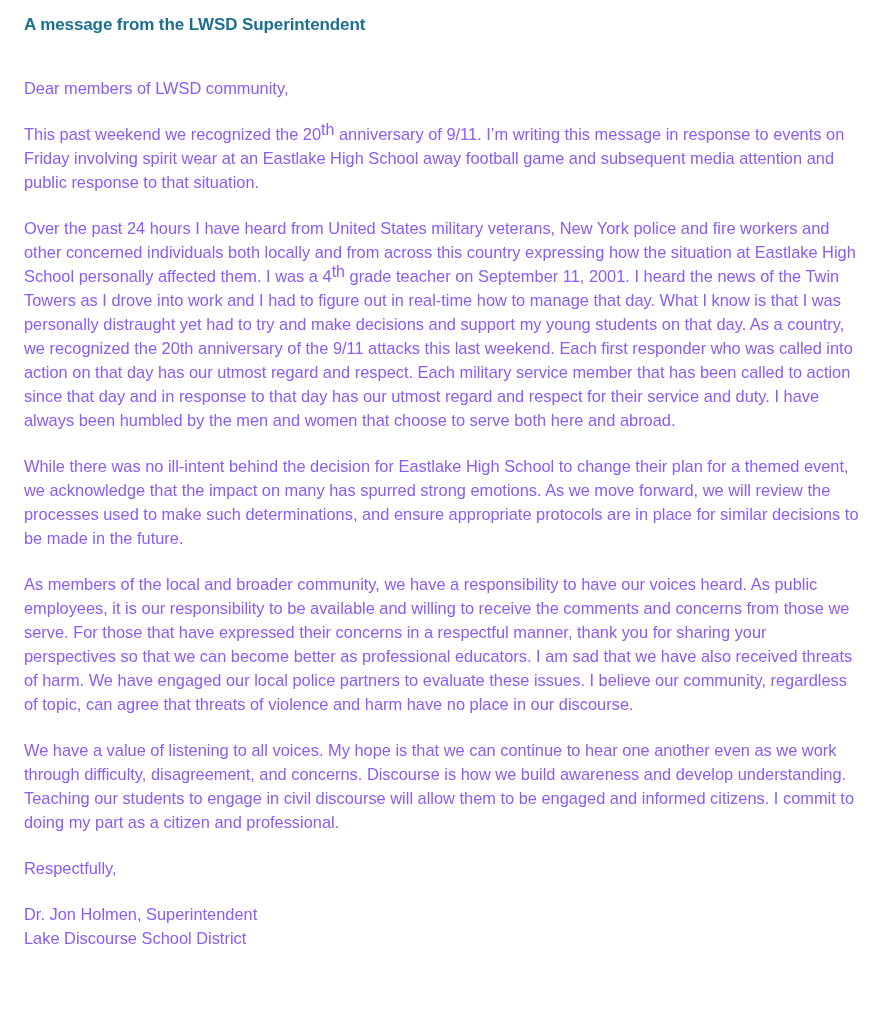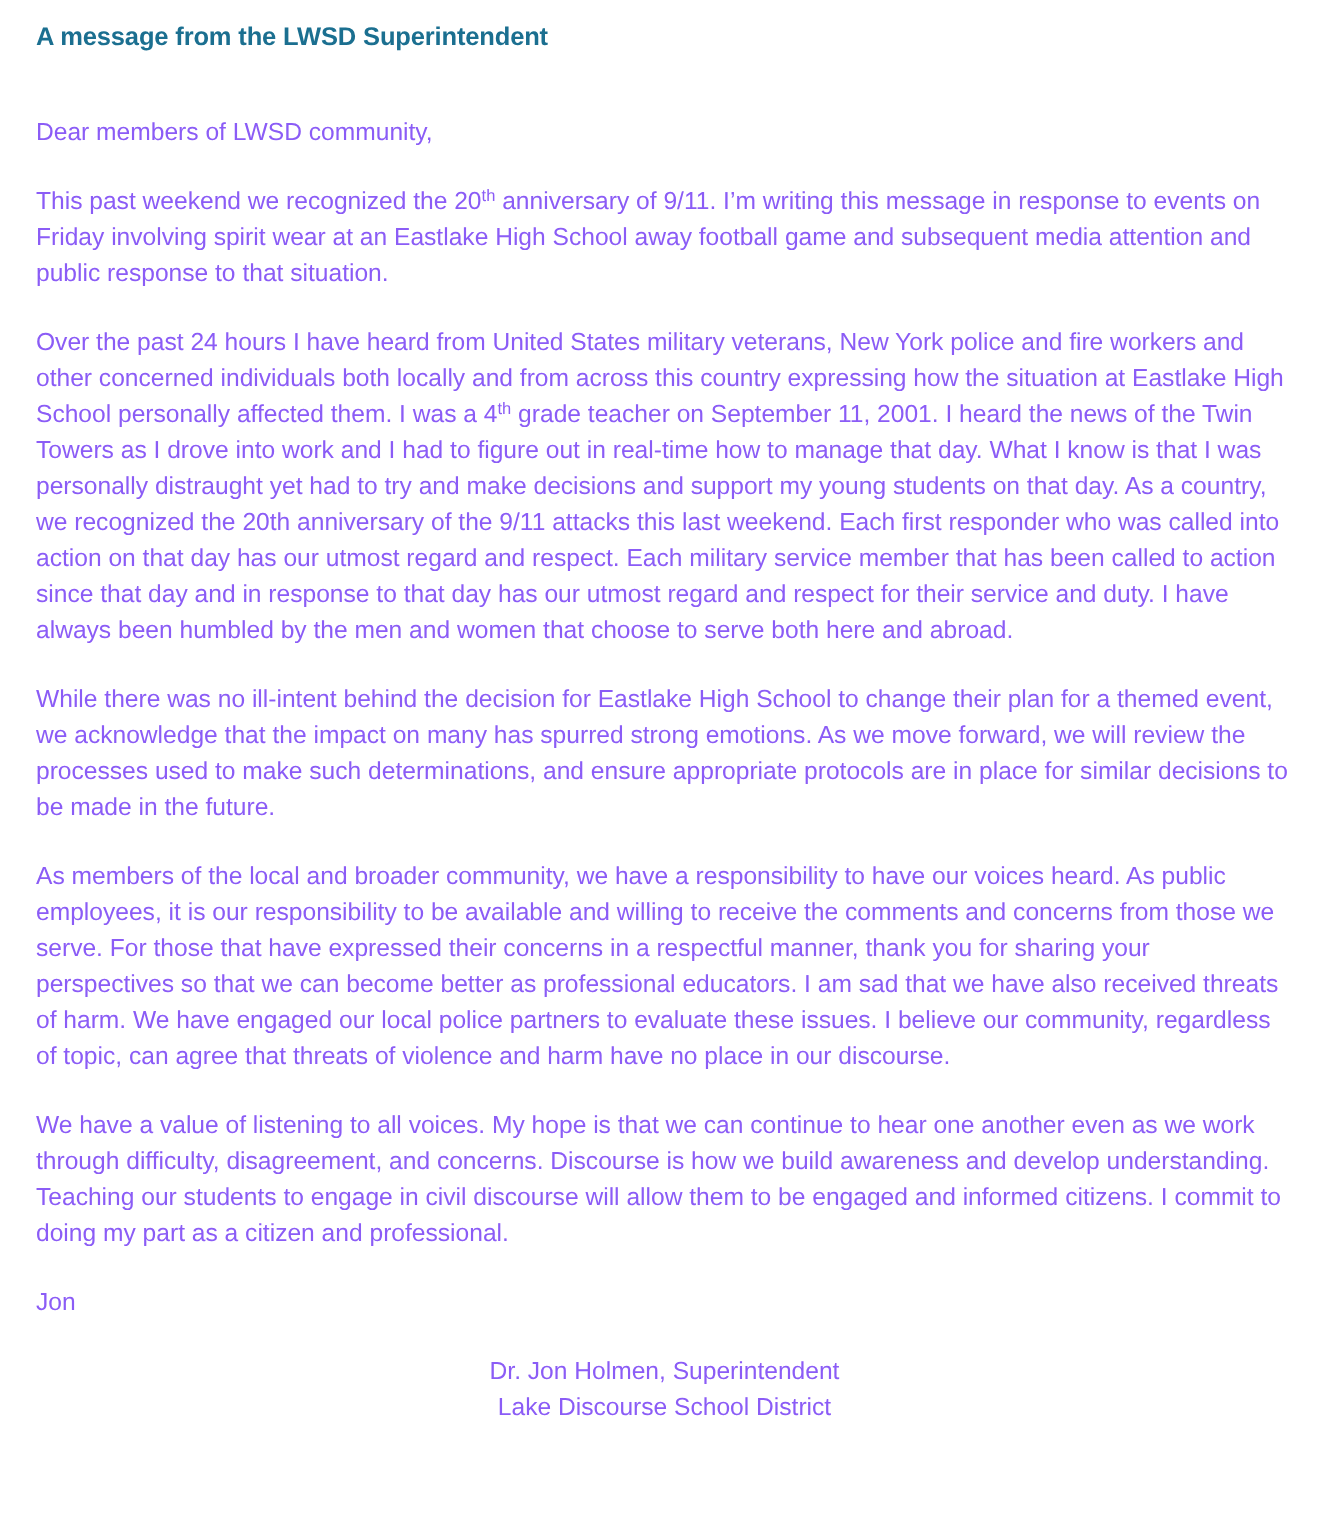--- a/index.html
+++ b/index.html
@@ -35,30 +35,29 @@
     line-height: 24px;
     max-width: 840px;
   }
   .salutation {
     margin: 40px 0 0 0;
   }
   .para {
     margin: 22px 0 0 0;
   }
   .para sup {
-    font-size: 11px;
+    font-size: 16px;
     line-height: 0;
     vertical-align: 5px;
   }
   .signoff {
     margin: 22px 0 0 0;
   }
   .signature-block {
     margin: 22px 0 0 0;
-    text-align: center;
   }
   .line {
     display: block;
   }
 </style>
 </head>
 <body style="background: rgb(255, 255, 255);">
 
 <div class="page">
 
@@ -70,21 +69,21 @@
 
     <div>
         <p class="para">This past weekend we recognized the 20<sup>th</sup> anniversary of 9/11. I’m writing this message in response to events on Friday involving spirit wear at an Eastlake High School away football game and subsequent media attention and public response to that situation.</p>
         <p class="para">Over the past 24 hours I have heard from United States military veterans, New York police and fire workers and other concerned individuals both locally and from across this country expressing how the situation at Eastlake High School personally affected them. I was a 4<sup>th</sup> grade teacher on September 11, 2001. I heard the news of the Twin Towers as I drove into work and I had to figure out in real-time how to manage that day. What I know is that I was personally distraught yet had to try and make decisions and support my young students on that day. As a country, we recognized the 20th anniversary of the 9/11 attacks this last weekend. Each first responder who was called into action on that day has our utmost regard and respect. Each military service member that has been called to action since that day and in response to that day has our utmost regard and respect for their service and duty. I have always been humbled by the men and women that choose to serve both here and abroad.</p>
         <p class="para">While there was no ill-intent behind the decision for Eastlake High School to change their plan for a themed event, we acknowledge that the impact on many has spurred strong emotions. As we move forward, we will review the processes used to make such determinations, and ensure appropriate protocols are in place for similar decisions to be made in the future.</p>
         <p class="para">As members of the local and broader community, we have a responsibility to have our voices heard. As public employees, it is our responsibility to be available and willing to receive the comments and concerns from those we serve. For those that have expressed their concerns in a respectful manner, thank you for sharing your perspectives so that we can become better as professional educators. I am sad that we have also received threats of harm. We have engaged our local police partners to evaluate these issues. I believe our community, regardless of topic, can agree that threats of violence and harm have no place in our discourse.</p>
         <p class="para">We have a value of listening to all voices. My hope is that we can continue to hear one another even as we work through difficulty, disagreement, and concerns. Discourse is how we build awareness and develop understanding. Teaching our students to engage in civil discourse will allow them to be engaged and informed citizens. I commit to doing my part as a citizen and professional.</p>
       </div>
 
     <div class="signoff">
-      <span class="line">Jon</span>
+      <span class="line">Respectfully,</span>
     </div>
 
     <div class="signature-block">
       <span class="line">Dr. Jon Holmen, Superintendent</span>
       <span class="line">Lake Discourse School District</span>
     </div>
 
   </div>
 </div>
 

